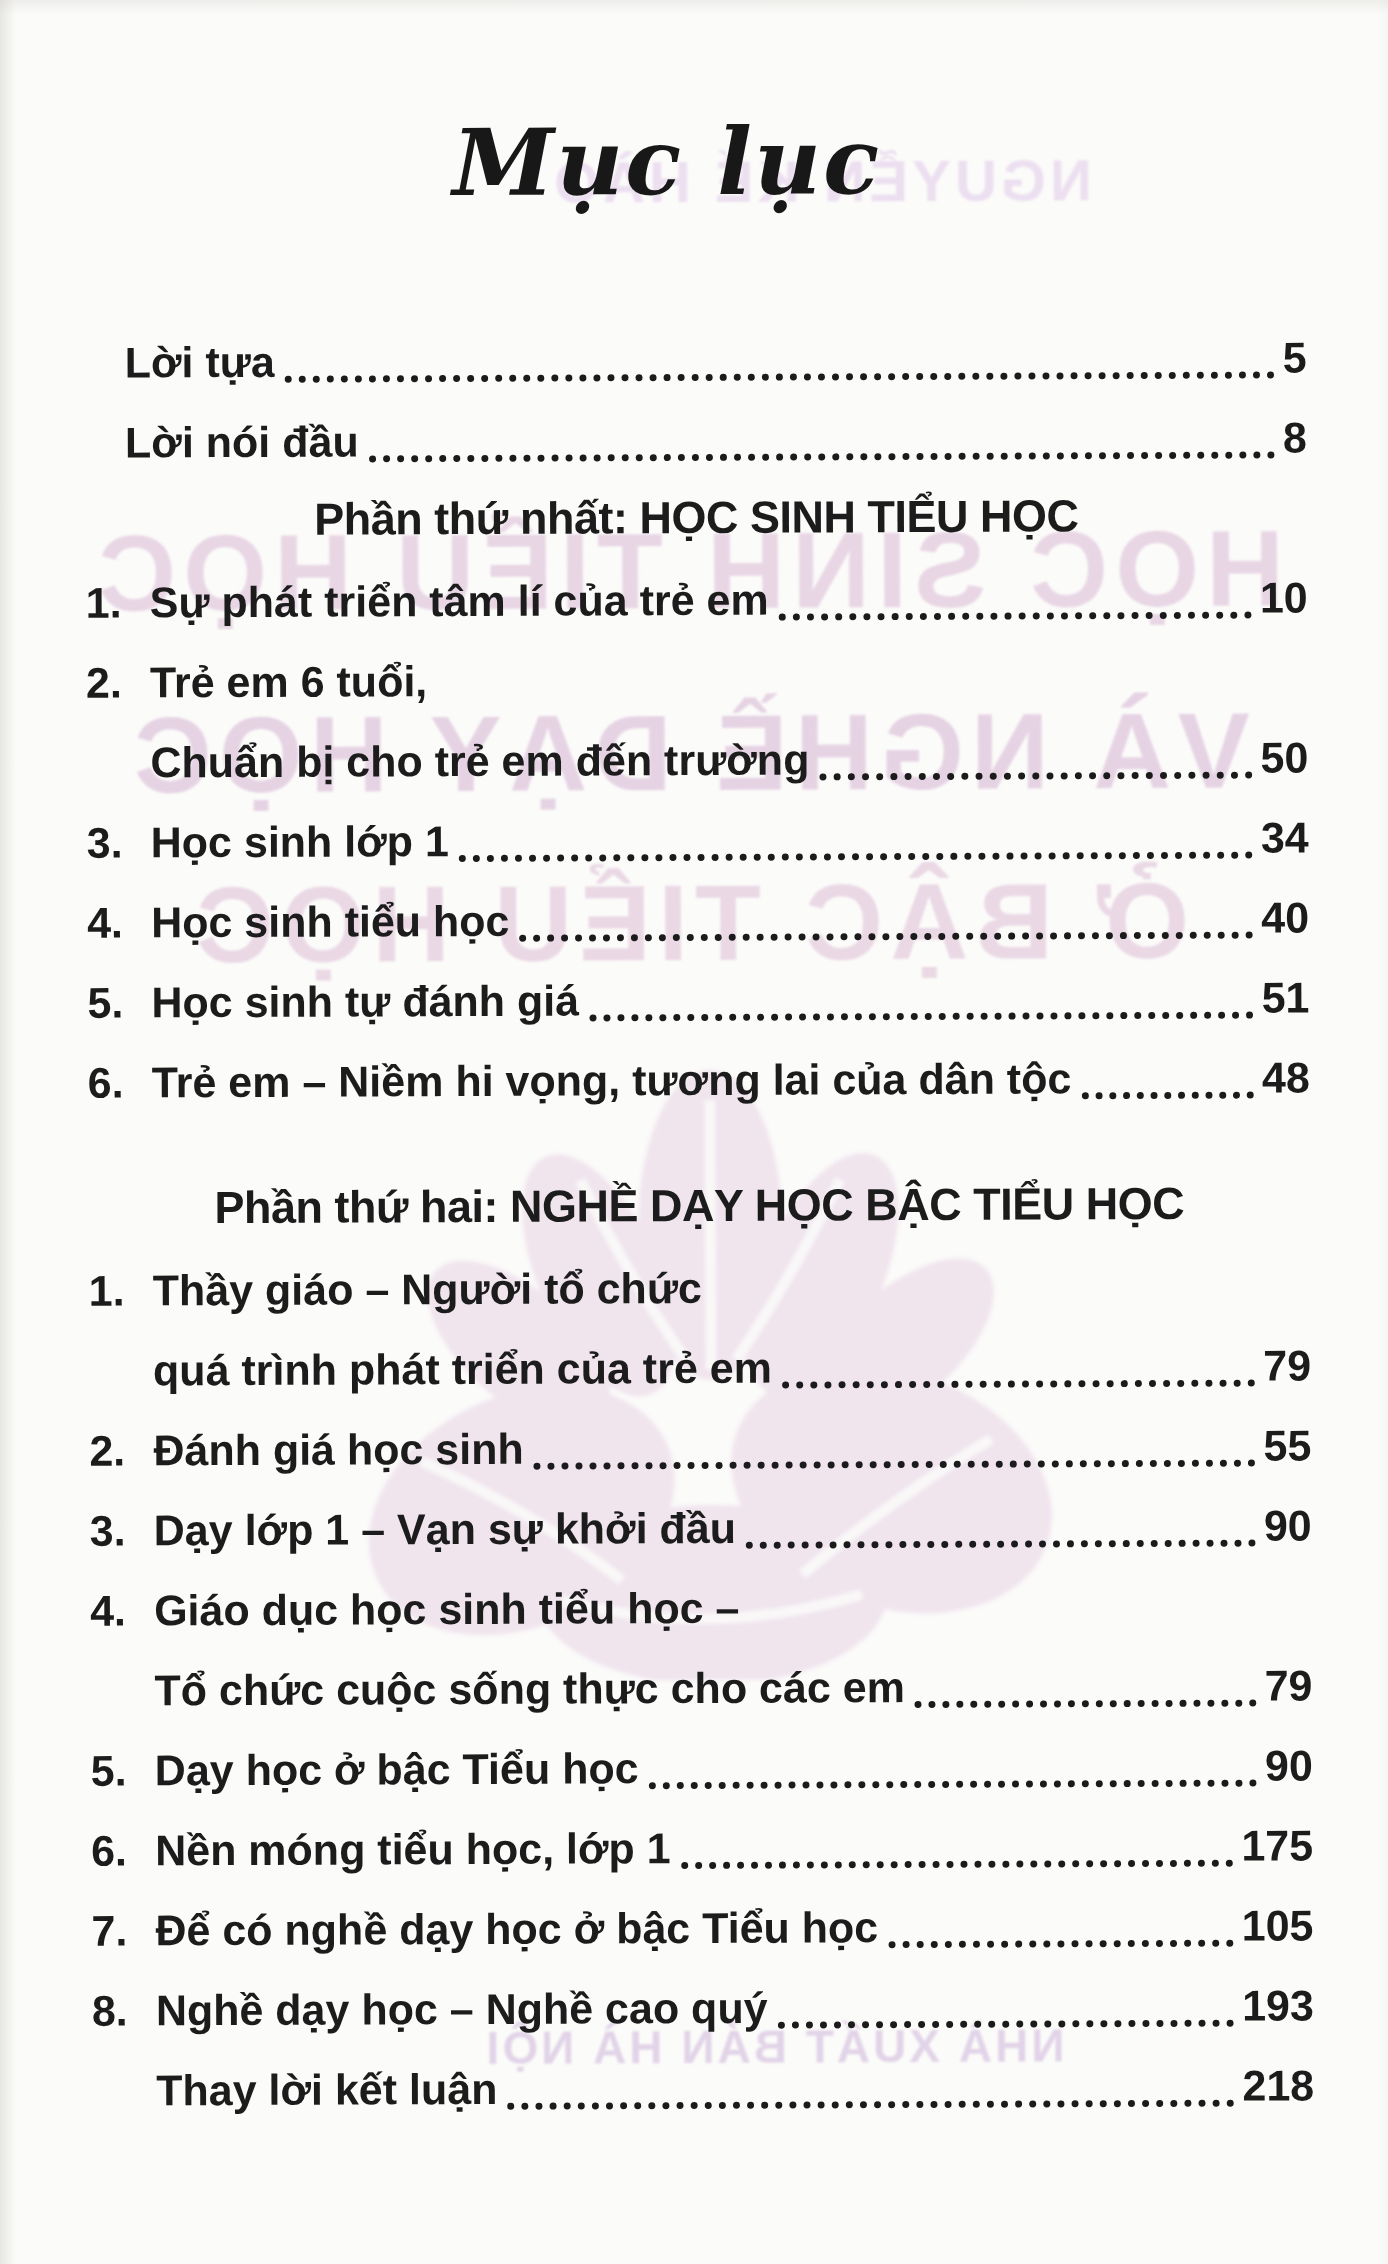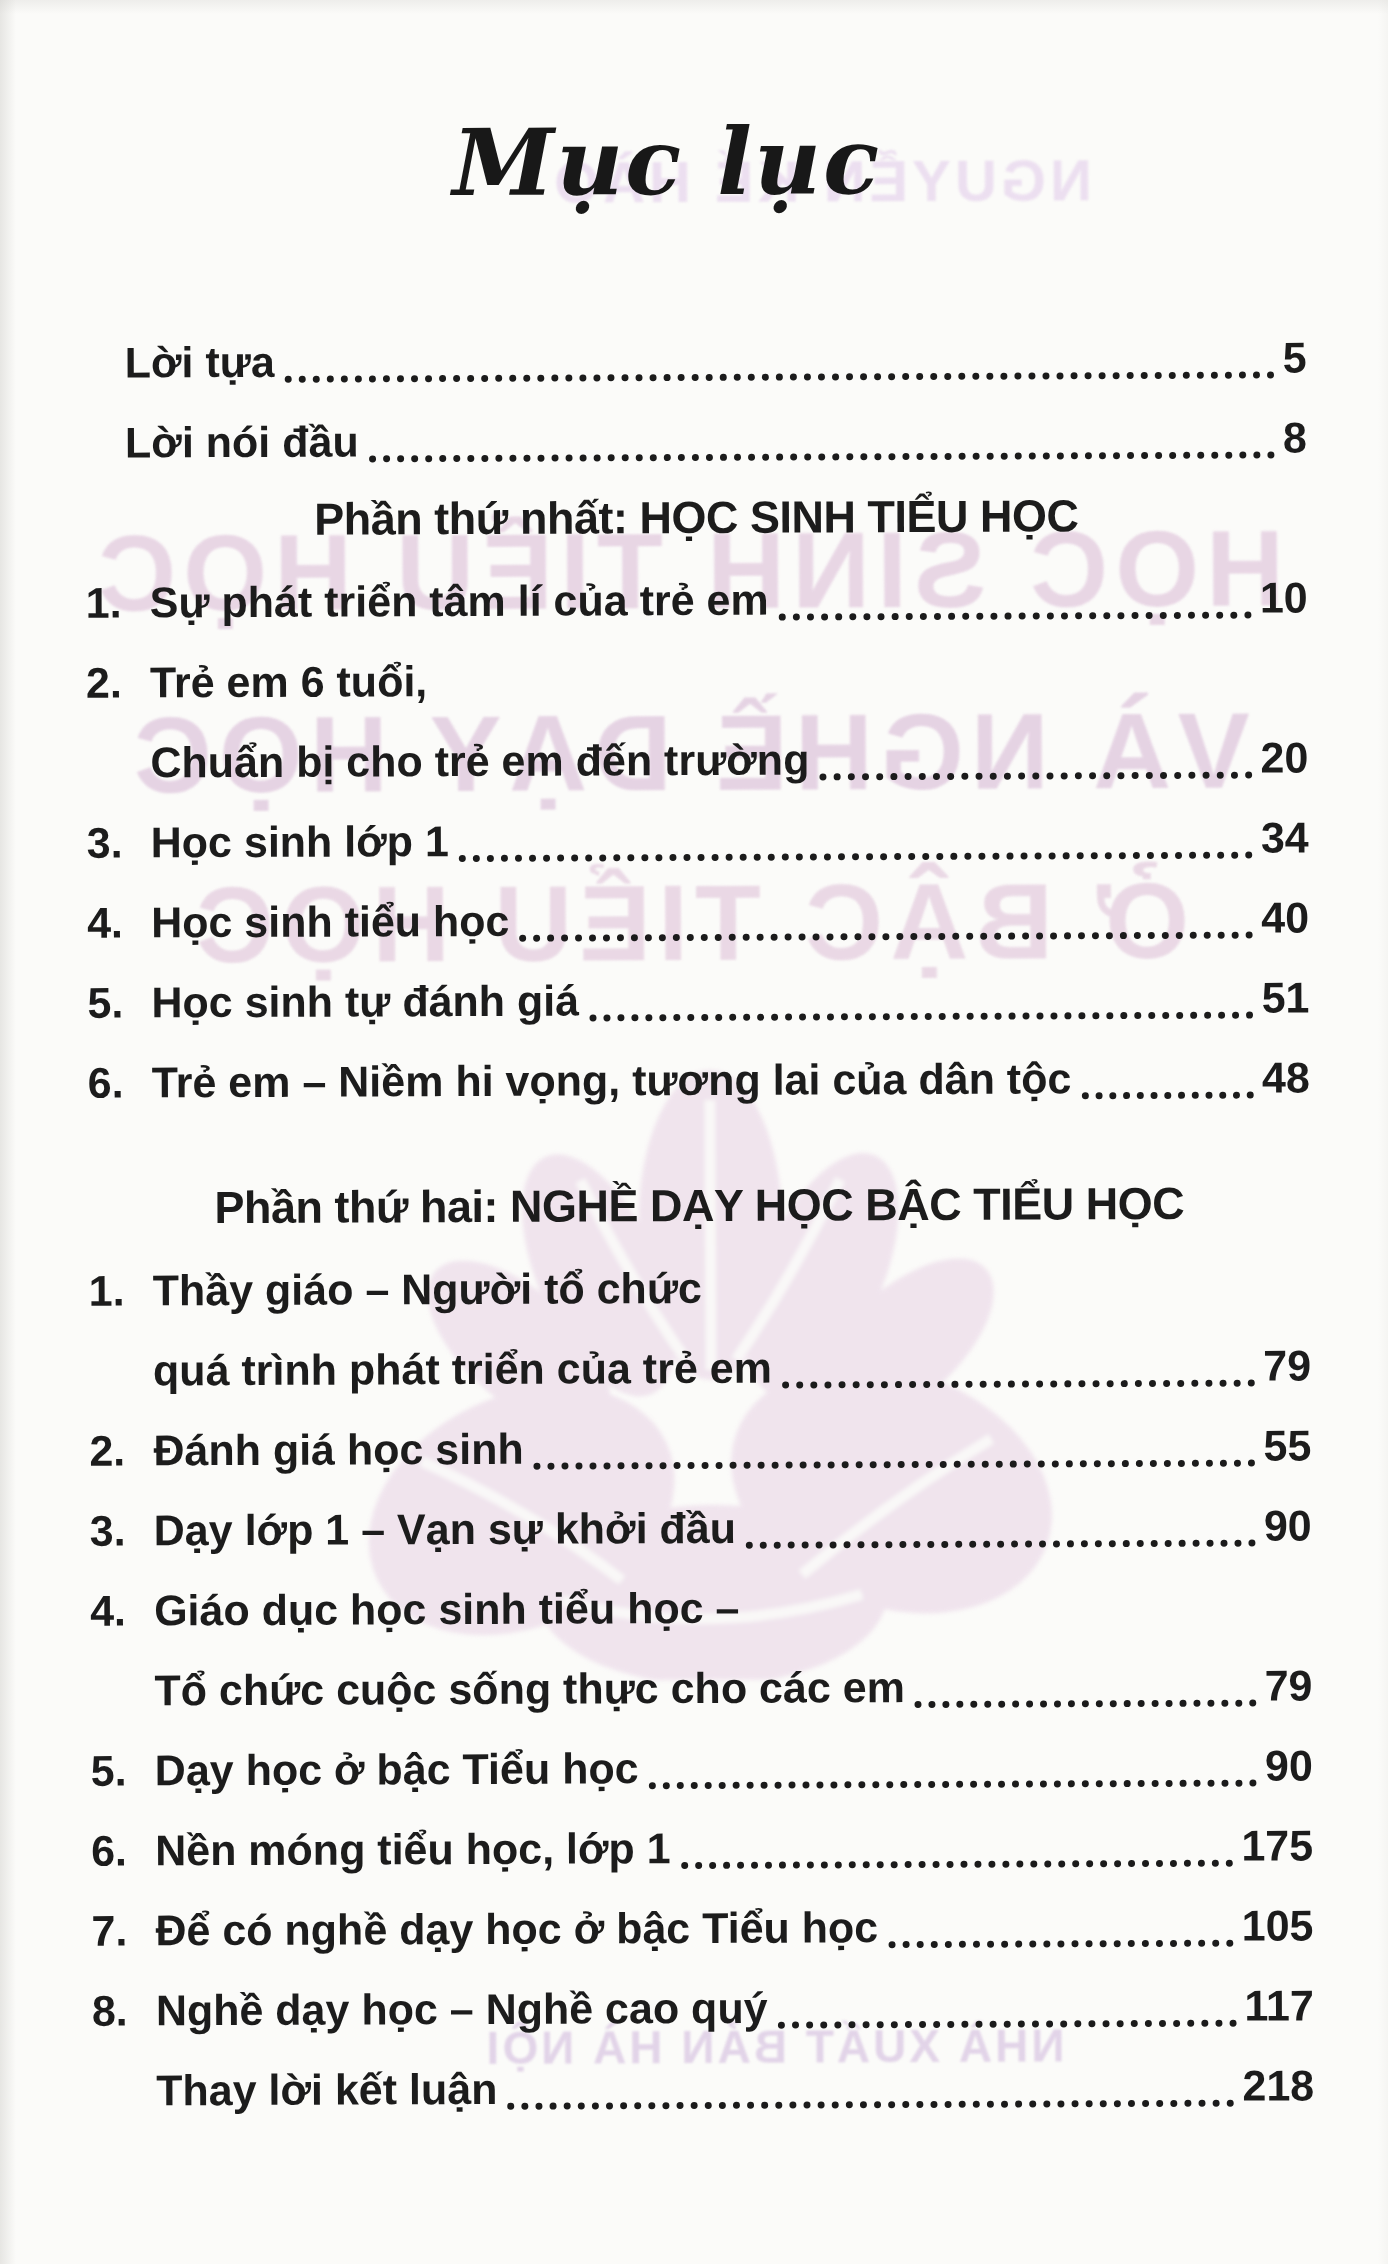--- a/index.html
+++ b/index.html
@@ -148,21 +148,21 @@
           <span class="pg">10</span>
         </div>
 
         <div class="row">
           <span class="num">2.</span>
           <span class="txt">Trẻ em 6 tuổi,</span>
         </div>
         <div class="row cont">
           <span class="txt">Chuẩn bị cho trẻ em đến trường</span>
           <span class="dots"></span>
-          <span class="pg">20</span>
+          <span class="pg">50</span>
         </div>
 
         <div class="row">
           <span class="num">3.</span>
           <span class="txt">Học sinh lớp 1</span>
           <span class="dots"></span>
           <span class="pg">34</span>
         </div>
         <div class="row">
           <span class="num">4.</span>
@@ -233,21 +233,21 @@
         <div class="row">
           <span class="num">7.</span>
           <span class="txt">Để có nghề dạy học ở bậc Tiểu học</span>
           <span class="dots"></span>
           <span class="pg">105</span>
         </div>
         <div class="row">
           <span class="num">8.</span>
           <span class="txt">Nghề dạy học – Nghề cao quý</span>
           <span class="dots"></span>
-          <span class="pg">117</span>
+          <span class="pg">193</span>
         </div>
 
         <div class="row cont">
           <span class="txt">Thay lời kết luận</span>
           <span class="dots"></span>
           <span class="pg">218</span>
         </div>
 
       </div>
     </div>

